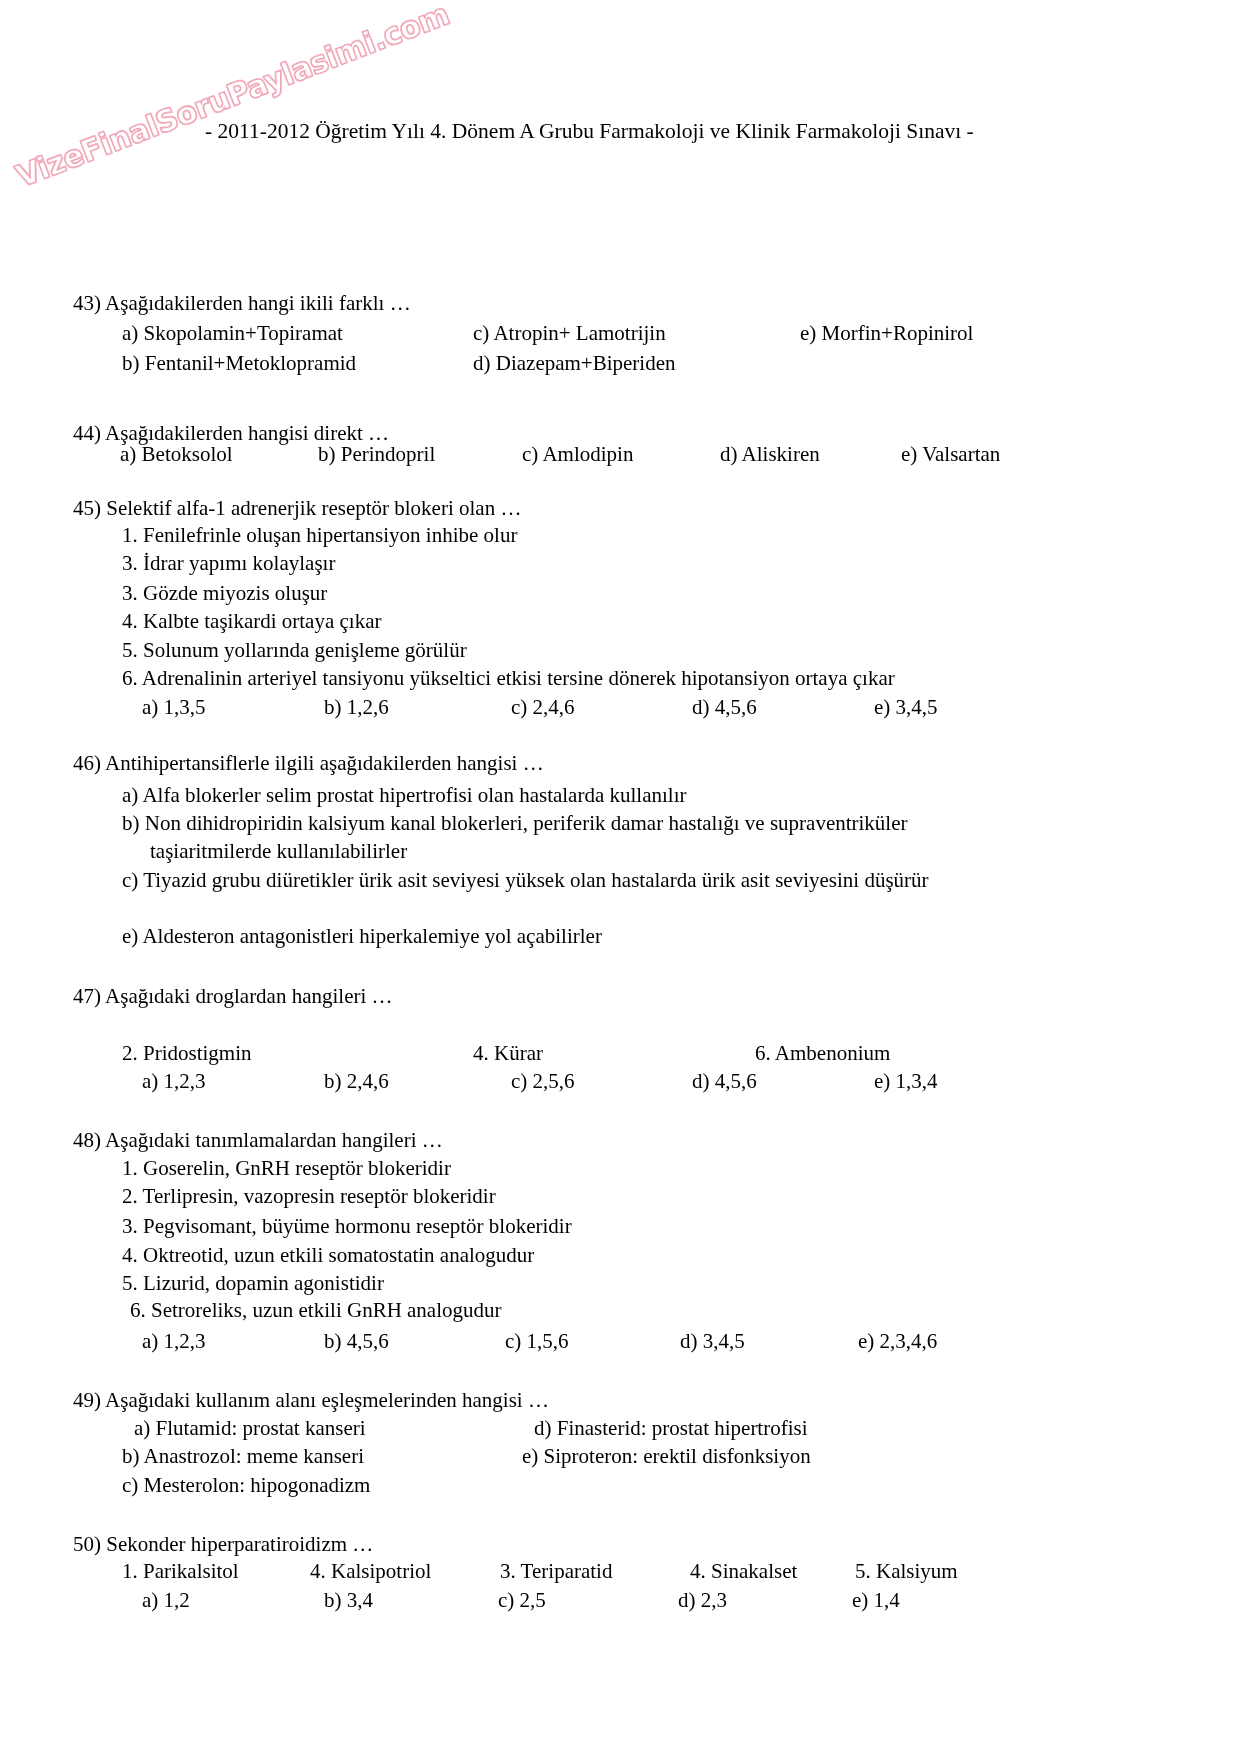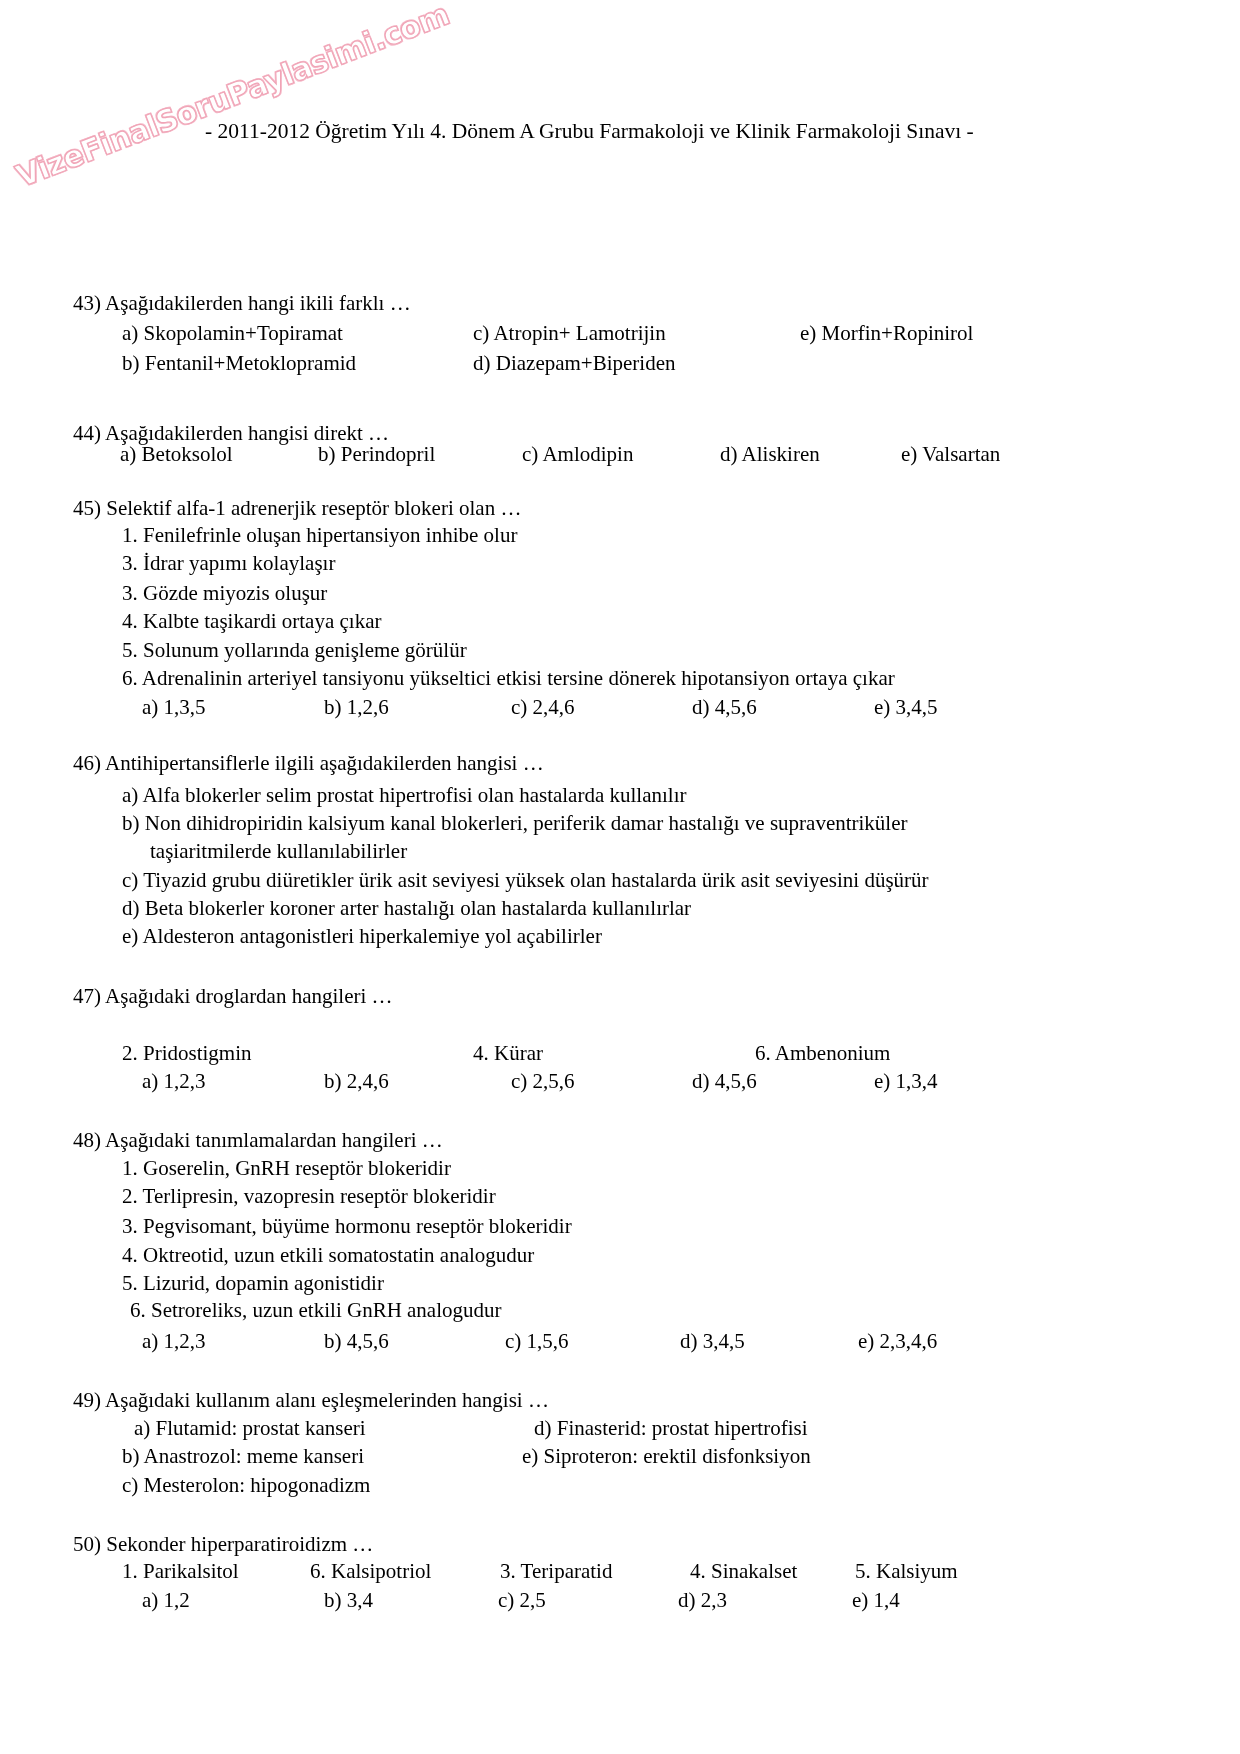--- a/index.html
+++ b/index.html
@@ -94,23 +94,20 @@
   </div>
   <div class="row" style="top:809px;">
     <span class="col" style="left:122px;">b) Non dihidropiridin kalsiyum kanal blokerleri, periferik damar hastalığı ve supraventriküler</span>
   </div>
   <div class="row" style="top:837px;">
     <span class="col" style="left:150px;">taşiaritmilerde kullanılabilirler</span>
   </div>
   <div class="row" style="top:866px;">
     <span class="col" style="left:122px;">c) Tiyazid grubu diüretikler ürik asit seviyesi yüksek olan hastalarda ürik asit seviyesini düşürür</span>
   </div>
-  <div class="row" style="top:894px;">
-    <span class="col" style="left:122px;">d) Beta blokerler koroner arter hastalığı olan hastalarda kullanılırlar</span>
-  </div>
   <div class="row" style="top:922px;">
     <span class="col" style="left:122px;">e) Aldesteron antagonistleri hiperkalemiye yol açabilirler</span>
   </div>
 
   <div class="row" style="top:982px;">
     <span class="col" style="left:73px;">47) Aşağıdaki droglardan hangileri …</span>
   </div>
   <div class="row" style="top:1039px;">
     <span class="col" style="left:122px;">2. Pridostigmin</span>
     <span class="col" style="left:473px;">4. Kürar</span>
@@ -166,21 +163,21 @@
   </div>
   <div class="row" style="top:1471px;">
     <span class="col" style="left:122px;">c) Mesterolon: hipogonadizm</span>
   </div>
 
   <div class="row" style="top:1530px;">
     <span class="col" style="left:73px;">50) Sekonder hiperparatiroidizm …</span>
   </div>
   <div class="row" style="top:1557px;">
     <span class="col" style="left:122px;">1. Parikalsitol</span>
-    <span class="col" style="left:310px;">6. Kalsipotriol</span>
+    <span class="col" style="left:310px;">4. Kalsipotriol</span>
     <span class="col" style="left:500px;">3. Teriparatid</span>
     <span class="col" style="left:690px;">4. Sinakalset</span>
     <span class="col" style="left:855px;">5. Kalsiyum</span>
   </div>
   <div class="row" style="top:1586px;">
     <span class="col" style="left:142px;">a) 1,2</span>
     <span class="col" style="left:324px;">b) 3,4</span>
     <span class="col" style="left:498px;">c) 2,5</span>
     <span class="col" style="left:678px;">d) 2,3</span>
     <span class="col" style="left:852px;">e) 1,4</span>

